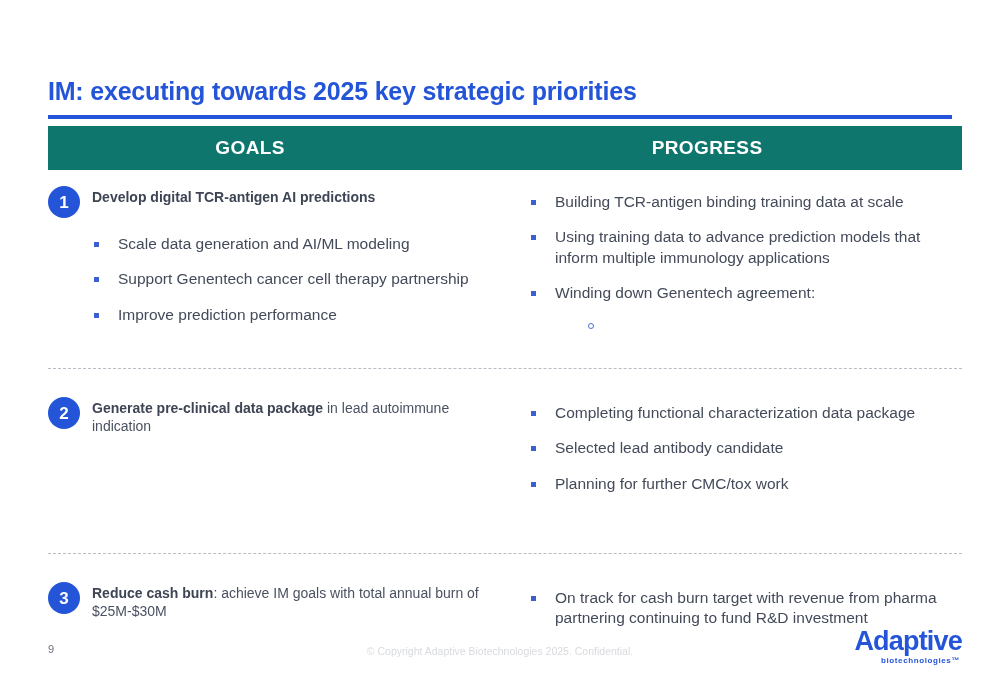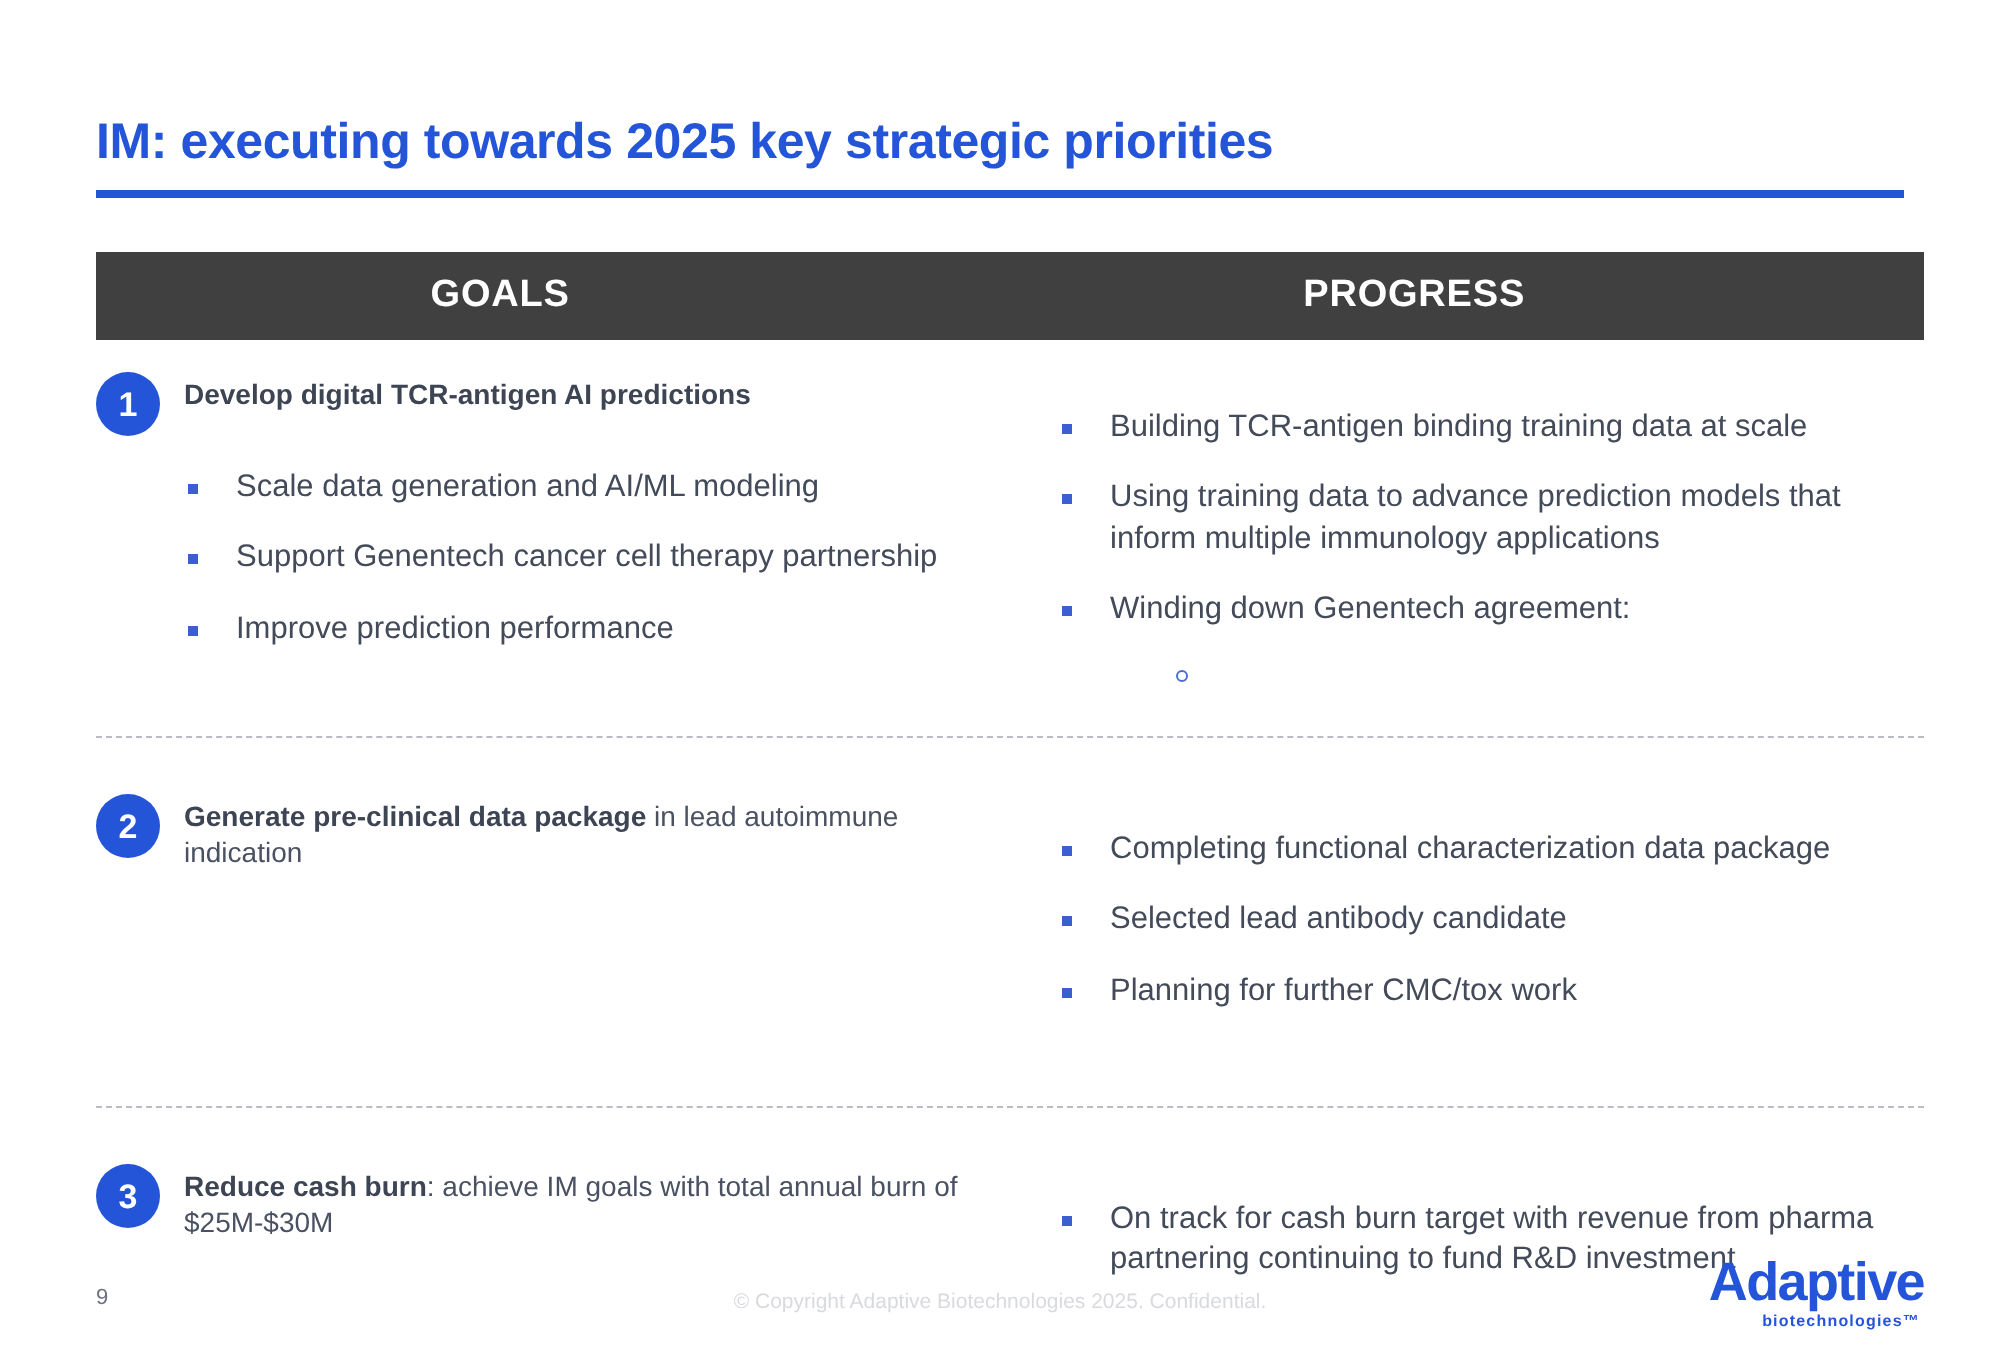--- a/index.html
+++ b/index.html
@@ -26,40 +26,41 @@
     top: 58px;
     width: 904px;
   }
   .slide-title {
     font-size: 25px;
     font-weight: bold;
     color: #2455D8;
     letter-spacing: -0.2px;
     line-height: 1.1;
     white-space: nowrap;
+    margin-top: 20px;
   }
   .title-rule {
     margin-top: 9px;
     height: 4px;
     background: #2455D8;
     width: 904px;
   }
 
   
   .col-headers {
     position: absolute;
     left: 48px;
     top: 126px;
     width: 914px;
     display: flex;
     justify-content: space-between;
   }
   .col-header {
     height: 44px;
-    background: #404040;
+    background: #0f766e;
     display: flex;
     align-items: center;
     justify-content: center;
     color: #ffffff;
     font-size: 19px;
     font-weight: bold;
     letter-spacing: 0.4px;
   }
   .col-header.goals { width: 436px; }
   .col-header.progress { width: 550px; }
@@ -124,21 +125,21 @@
   .goal-title .b { font-weight: bold; color: #3d4453; }
   .goal-title .n { font-weight: normal; color: #4a5162; }
 
   
   ul.blist {
     list-style: none;
     margin: 0;
     padding: 0;
   }
   ul.blist.left-sub { margin-top: 14px; padding-left: 42px; }
-  ul.blist.right { margin-top: 16px; padding-left: 18px; }
+  ul.blist.right { margin-top: 4px; padding-left: 18px; }
 
   ul.blist > li {
     position: relative;
     padding-left: 28px;
     font-size: 15.5px;
     color: #434a59;
     line-height: 1.32;
     margin-bottom: 15px;
   }
   ul.blist > li:last-child { margin-bottom: 0; }

